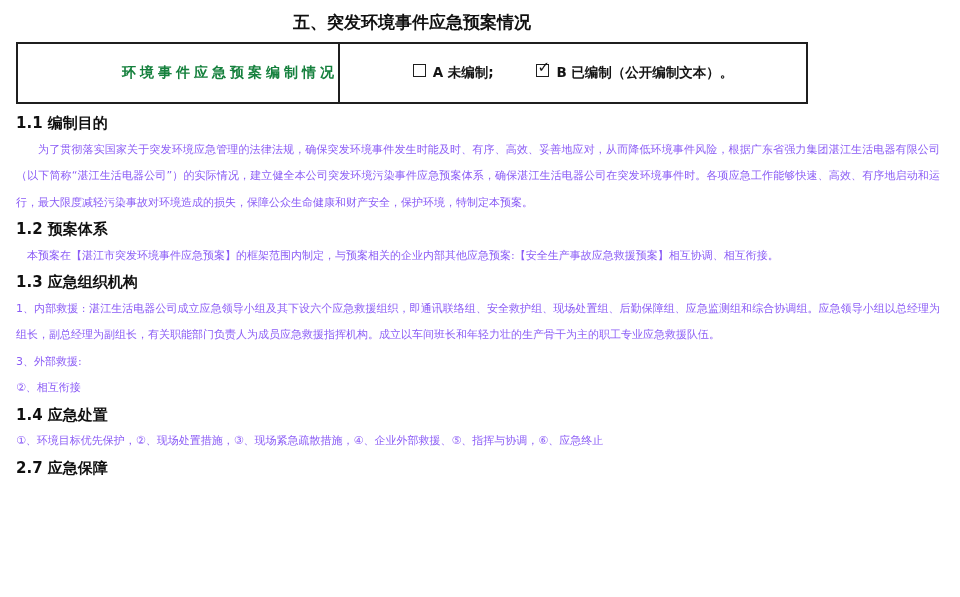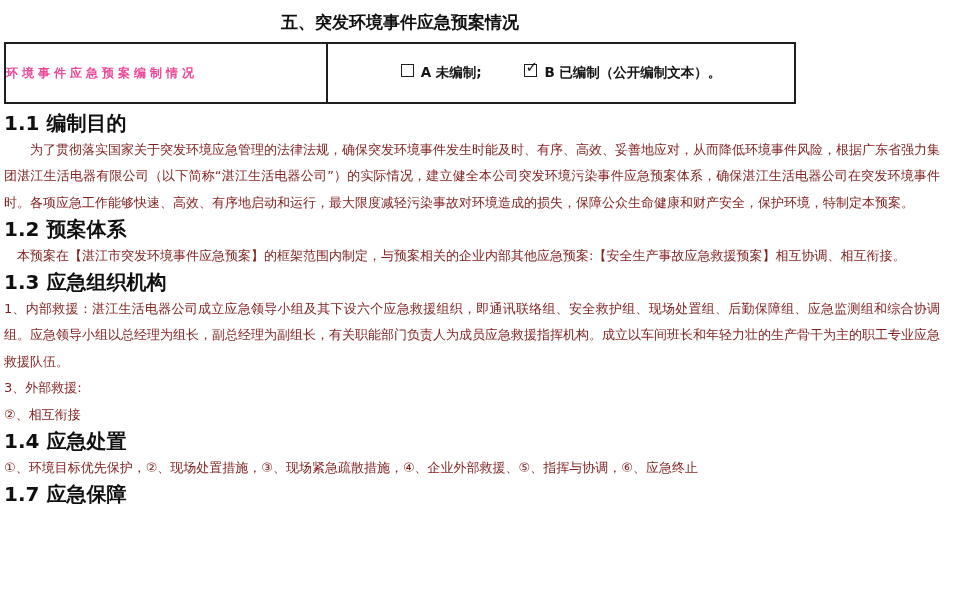--- a/index.html
+++ b/index.html
@@ -2,21 +2,21 @@
 <html><head>
 <meta charset="utf-8">
 <style>
   * { margin: 0; padding: 0; box-sizing: border-box; }
   html, body { background: #ffffff; }
   body {
     width: 960px; height: 597px; overflow: hidden;
     font-family: "DejaVu Sans", sans-serif;
     color: #1c1c1c;
   }
-  .page { padding: 10px 20px 0 4px; }
+  .page { padding: 10px 20px 0 16px; }
 
   .doc-title {
     width: 792px;
     text-align: center;
     font-size: 17px;
     font-weight: bold;
     color: #101010;
     line-height: 25px;
   }
 
@@ -25,25 +25,25 @@
     border-collapse: collapse;
     margin-top: 7px;
   }
   .plan-table td {
     border: 2px solid #1f1f1f;
     height: 60px;
     vertical-align: middle;
   }
   .cell-label {
     width: 322px;
-    text-align: left;
-    font-size: 12px;
+    text-align: right;
+    font-size: 14px;
     font-weight: bold;
     letter-spacing: 4px;
-    color: #ec4899;
+    color: #15803d;
   }
   .cell-options {
     text-align: center;
     font-size: 13.5px;
     font-weight: bold;
     color: #141414;
   }
   .option { display: inline-flex; margin: 0 19px; white-space: nowrap; }
   .checkbox {
     width: 13px; height: 13px;
@@ -57,32 +57,32 @@
   .checkbox .check {
     position: absolute;
     top: -5px; left: 0px;
     font-size: 15px;
     font-weight: bold;
     color: #101010;
     line-height: 15px;
   }
 
   .sec-heading {
-    font-size: 20px;
+    font-size: 15px;
     font-weight: bold;
     color: #101010;
     line-height: 26.5px;
   }
   .first-heading { margin-top: 6px; }
   .sec-para {
-    font-size: 13px;
+    font-size: 11px;
     font-weight: normal;
     line-height: 26.5px;
     text-align: justify;
-    color: #7f1d1d;
+    color: #8b5cf6;
   }
   .indent-2 { text-indent: 2em; }
   .indent-1 { text-indent: 1em; }
 </style>
 </head>
 <body>
 
 <div class="page">
 
   <h1 class="doc-title">五、突发环境事件应急预案情况</h1>
@@ -114,15 +114,15 @@
   <p class="sec-para indent-1">本预案在【湛江市突发环境事件应急预案】的框架范围内制定，与预案相关的企业内部其他应急预案:【安全生产事故应急救援预案】相互协调、相互衔接。</p>
 
   <h2 class="sec-heading">1.3 应急组织机构</h2>
   <p class="sec-para">1、内部救援 : 湛江生活电器公司成立应急领导小组及其下设六个应急救援组织，即通讯联络组、安全救护组、现场处置组、后勤保障组、应急监测组和综合协调组。应急领导小组以总经理为组长，副总经理为副组长，有关职能部门负责人为成员应急救援指挥机构。成立以车间班长和年轻力壮的生产骨干为主的职工专业应急救援队伍。</p>
   <p class="sec-para">3、外部救援:</p>
   <p class="sec-para">②、相互衔接</p>
 
   <h2 class="sec-heading">1.4 应急处置</h2>
   <p class="sec-para">①、环境目标优先保护，②、现场处置措施，③、现场紧急疏散措施，④、企业外部救援、⑤、指挥与协调，⑥、应急终止</p>
 
-  <h2 class="sec-heading">1.7 应急保障</h2>
+  <h2 class="sec-heading">2.7 应急保障</h2>
 
 </div>
 
 </body></html>

